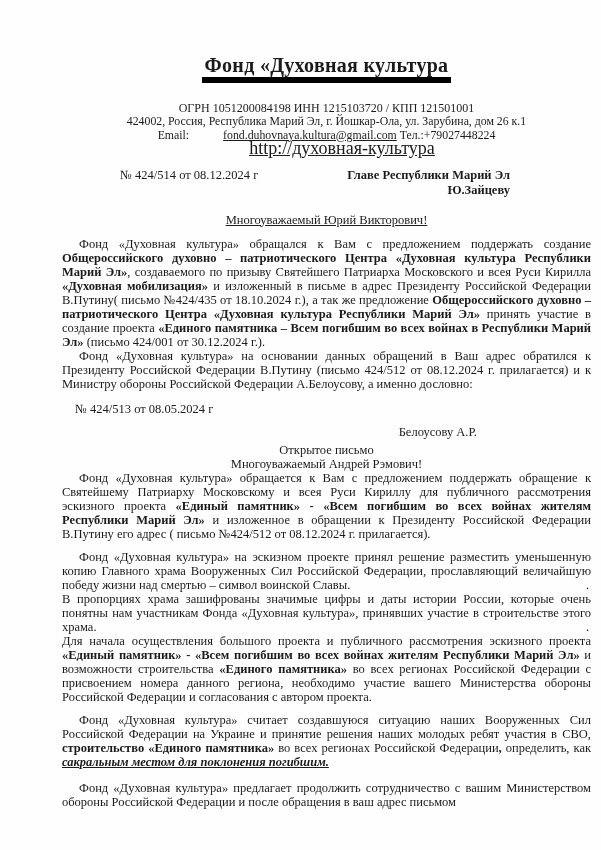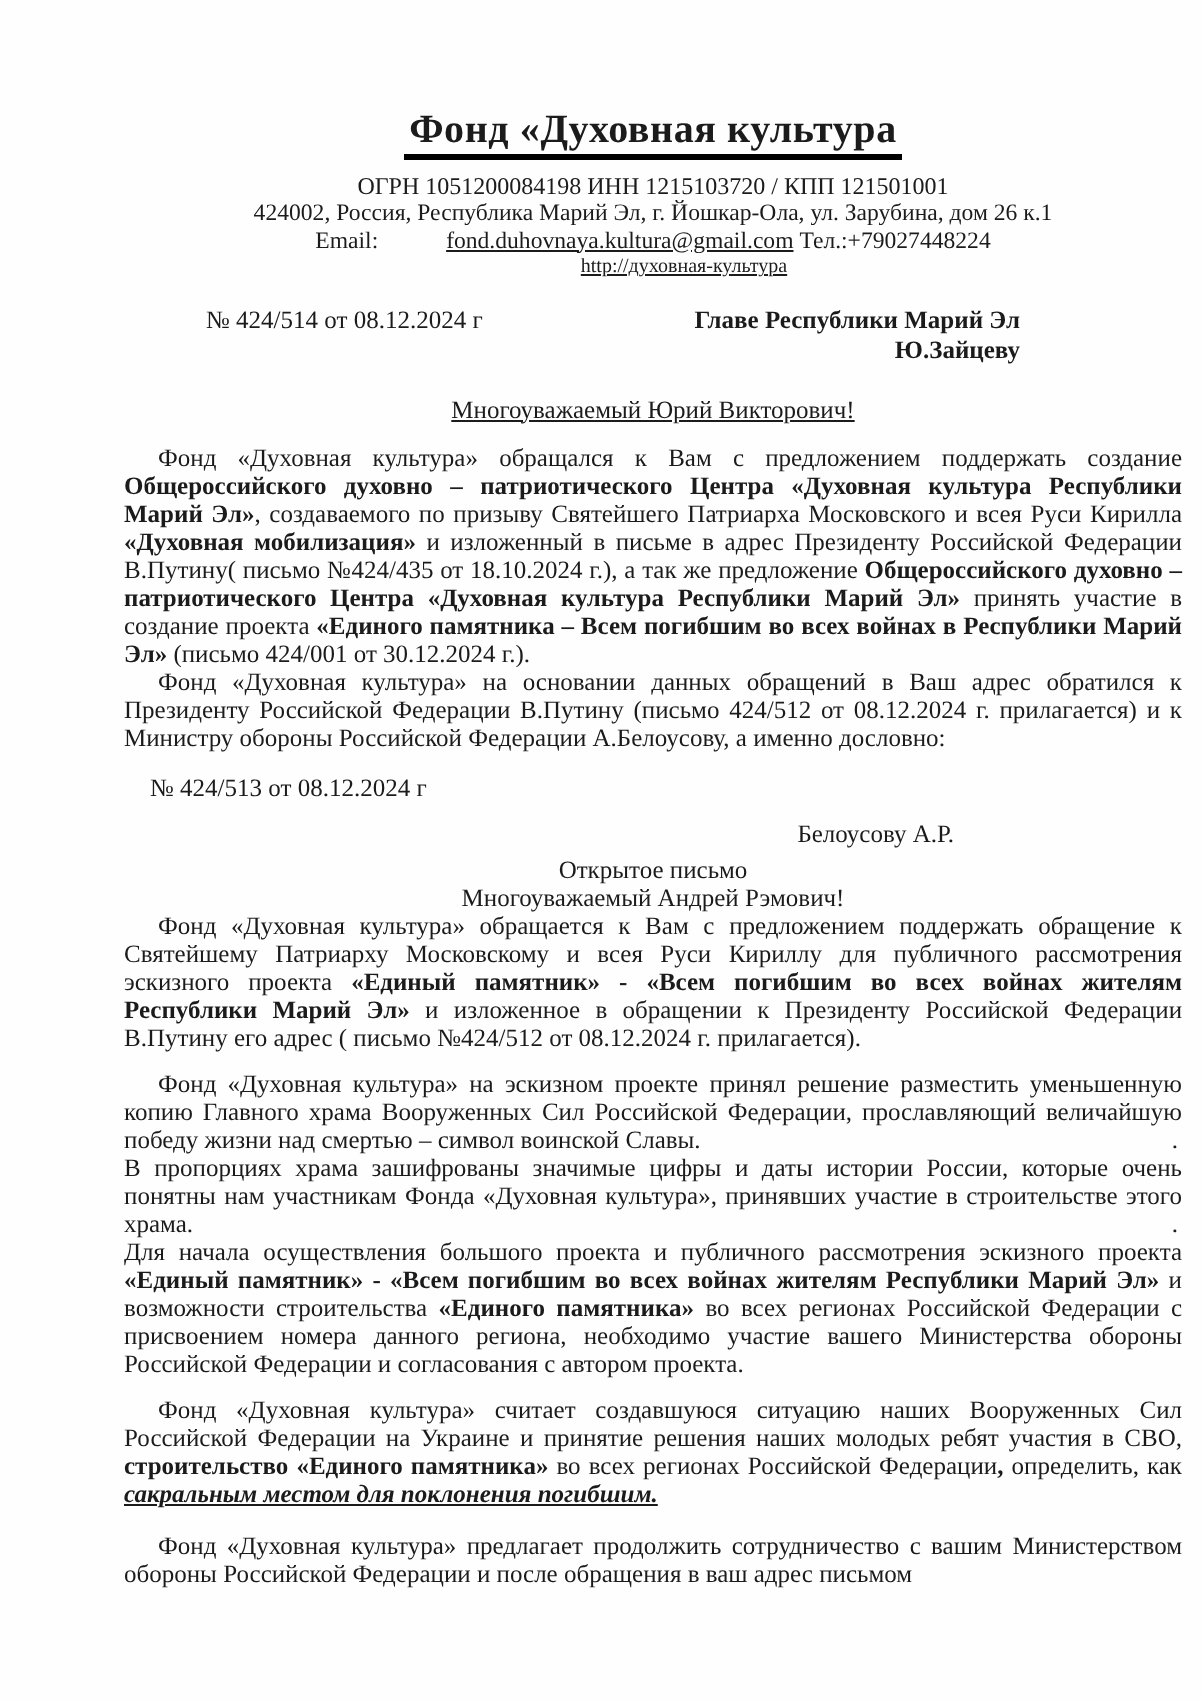--- a/index.html
+++ b/index.html
@@ -18,33 +18,33 @@
     overflow: hidden;
   }
   
   .letterhead { text-align: center; }
   .org-title {
     display: inline-block;
     font-size: 20px;
     font-weight: bold;
     letter-spacing: 0.3px;
     line-height: 22px;
-    border-bottom: 3px solid #000000;
+    border-bottom: 6px solid #000000;
     padding: 0 3px 1px 3px;
-    margin-bottom: 7px;
+    margin-bottom: 19px;
   }
   .reg-line  { font-size: 12px;   line-height: 13px; }
   .addr-line { font-size: 11.8px; line-height: 13.5px; }
   .contact-line { font-size: 11.8px; line-height: 13.5px; }
   .contact-line a, .site-line a { color: inherit; padding-left: 31px; }
   .email-link { color: #1b1b1b; text-decoration: underline; cursor: pointer; }
-  .site-line { font-size: 10px; line-height: 13.5px; }
+  .site-line { font-size: 18px; line-height: 13.5px; }
   .site-link { color: #1853b3; text-decoration: underline; cursor: pointer; }
   
-  .ref-row { display: flex; align-items: flex-start; margin-top: 12px; margin-left: 41px; gap: 28px; }
+  .ref-row { display: flex; align-items: flex-start; margin-top: 12px; margin-left: 58px; gap: 28px; }
   .ref-num { white-space: nowrap; }
   .addressee-block {
     margin-left: auto;
     margin-right: 81px;
     text-align: right;
     font-weight: bold;
     line-height: 15px;
   }
   
   .salutation { text-align: center; margin-top: 15px; margin-bottom: 10px; text-decoration: underline; }
@@ -90,21 +90,21 @@
     </span>
   </div>
 
   <div class="salutation">Многоуважаемый Юрий Викторович!</div>
 
   <p class="body-p indent"><span>Фонд «Духовная культура» обращался к Вам с предложением поддержать создание </span><span class="b">Общероссийского  духовно – патриотического Центра «Духовная культура Республики Марий Эл»</span><span>, создаваемого  по призыву Святейшего Патриарха Московского и всея Руси Кирилла </span><span class="b">«Духовная мобилизация»</span><span> и изложенный в письме в адрес Президенту Российской Федерации В.Путину( письмо №424/435 от 18.10.2024 г.), а так же предложение </span><span class="b">Общероссийского духовно – патриотического Центра «Духовная культура Республики Марий Эл»</span><span>  принять участие в создание проекта </span><span class="b">«Единого памятника – Всем погибшим во всех войнах в Республики Марий Эл»</span><span> (письмо 424/001 от 30.12.2024 г.).</span></p>
 
   <p class="body-p indent"><span>Фонд «Духовная культура» на основании данных обращений в Ваш адрес обратился к Президенту Российской Федерации В.Путину (письмо 424/512 от 08.12.2024 г. прилагается)  и к Министру обороны Российской Федерации А.Белоусову, а именно дословно:</span></p>
 
   <div class="quoted-ref-row">
-    <span>№ 424/513 от 08.12.2024 г</span>
+    <span>№ 424/513 от 08.05.2024 г</span>
   </div>
 
   <div class="signee-line">Белоусову А.Р.</div>
 
   <div class="open-letter">Открытое письмо</div>
 
   <div class="salutation2">Многоуважаемый Андрей Рэмович!</div>
 
   <p class="body-p indent"><span>Фонд «Духовная культура» обращается к Вам с предложением поддержать обращение к Святейшему Патриарху Московскому и всея Руси Кириллу для публичного  рассмотрения эскизного  проекта </span><span class="b">«Единый памятник» - «Всем погибшим во всех войнах жителям Республики Марий Эл»</span><span> и изложенное в обращении к Президенту Российской Федерации В.Путину его адрес ( письмо №424/512 от 08.12.2024 г. прилагается).</span></p>
 

